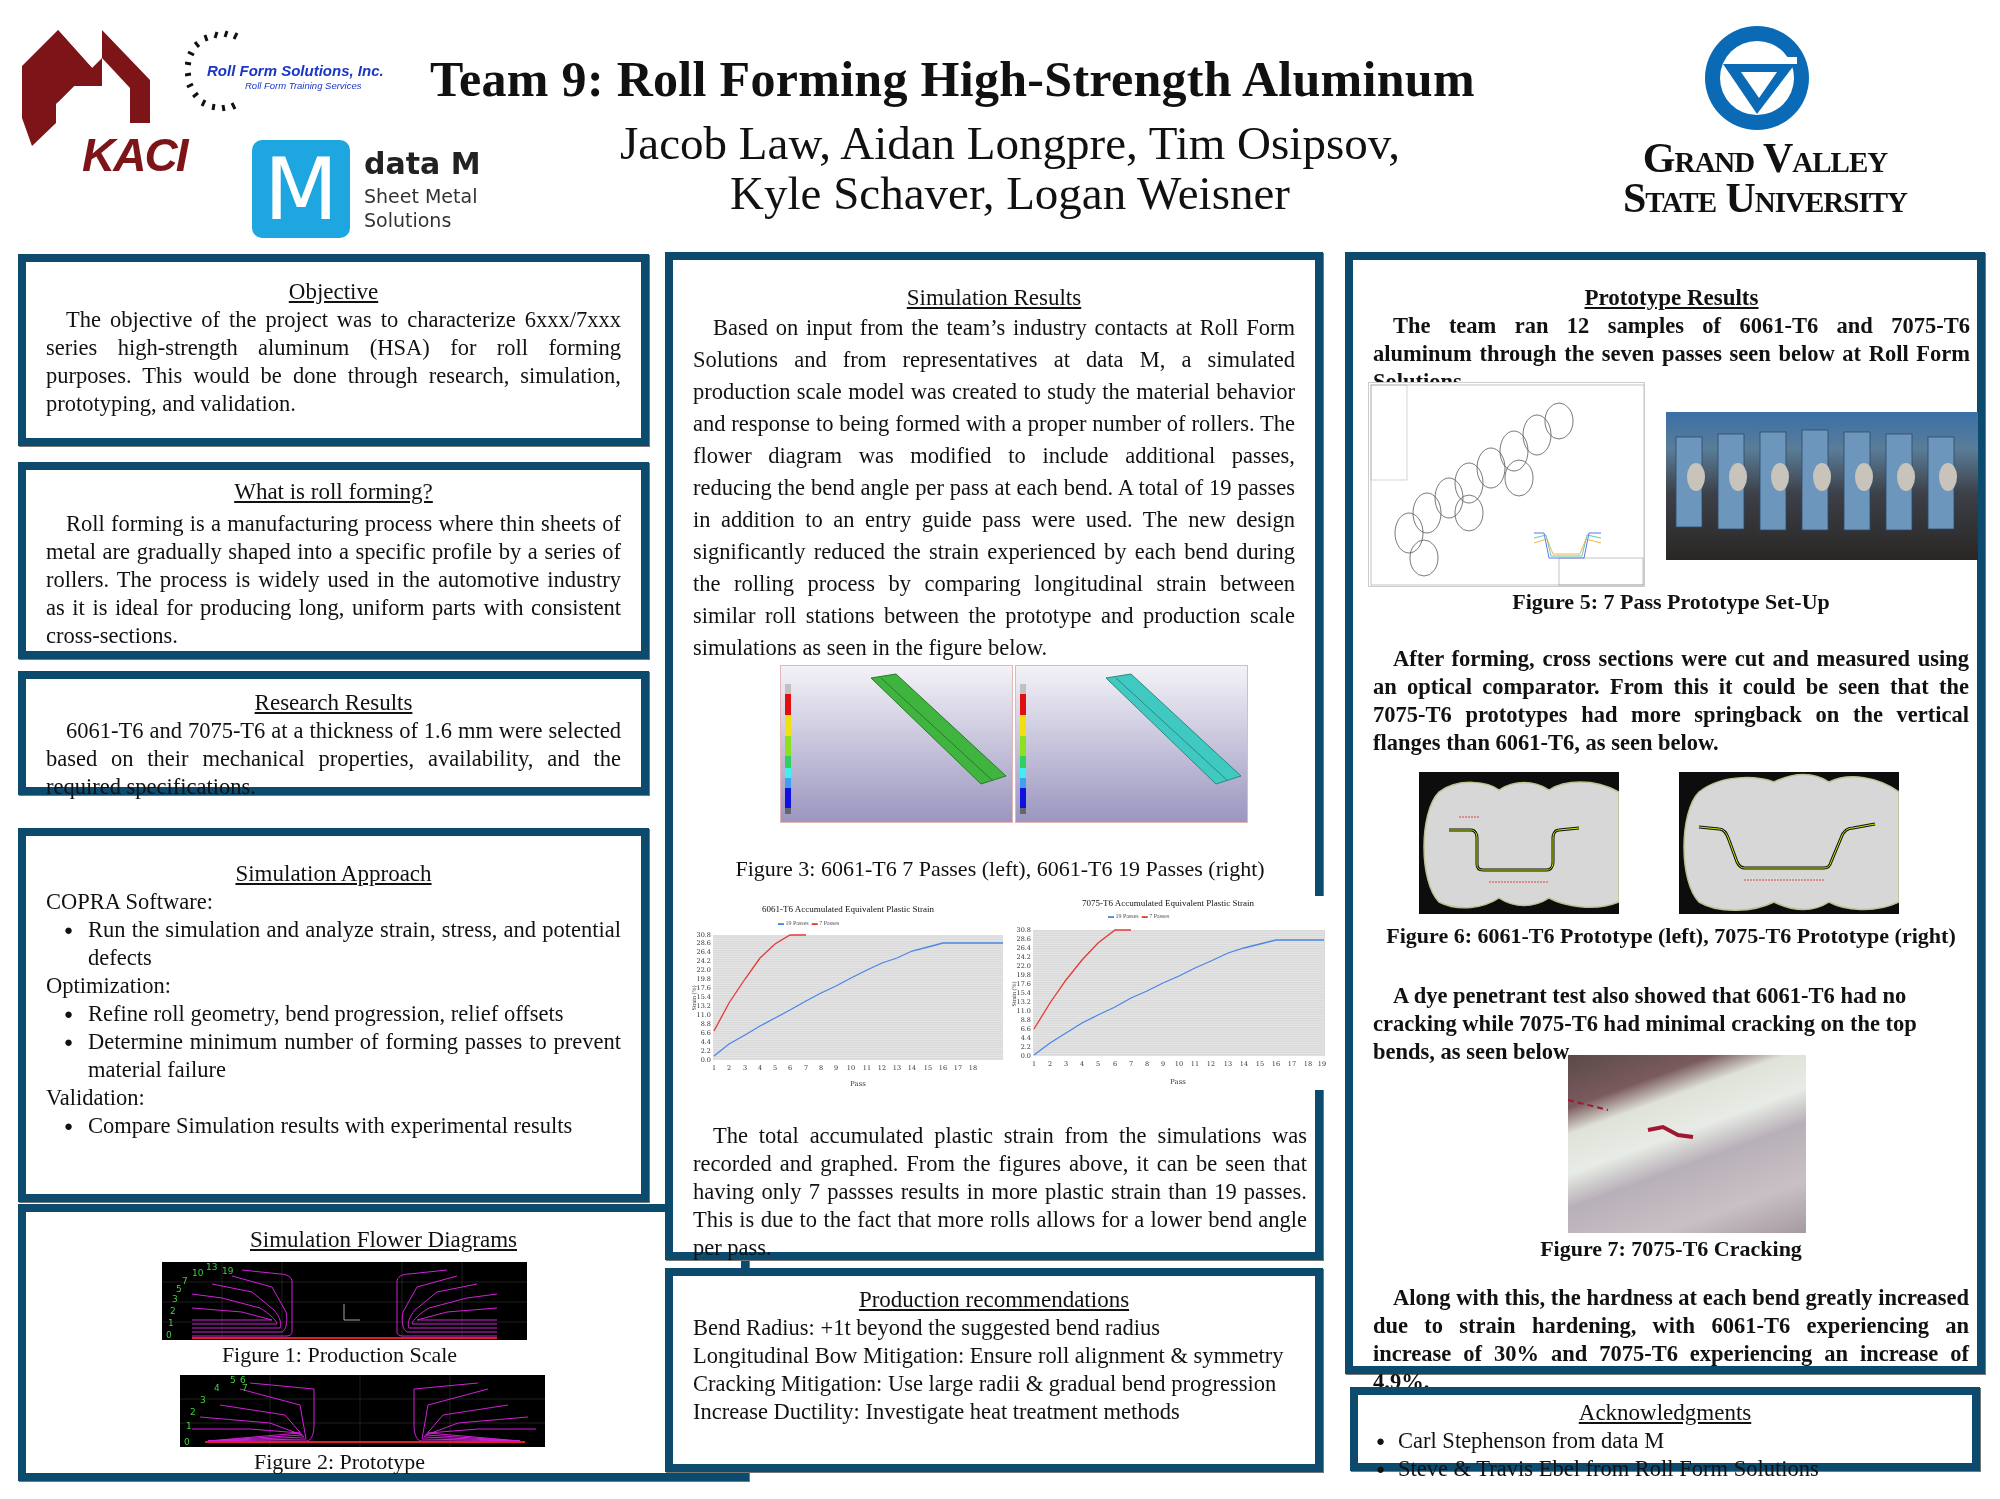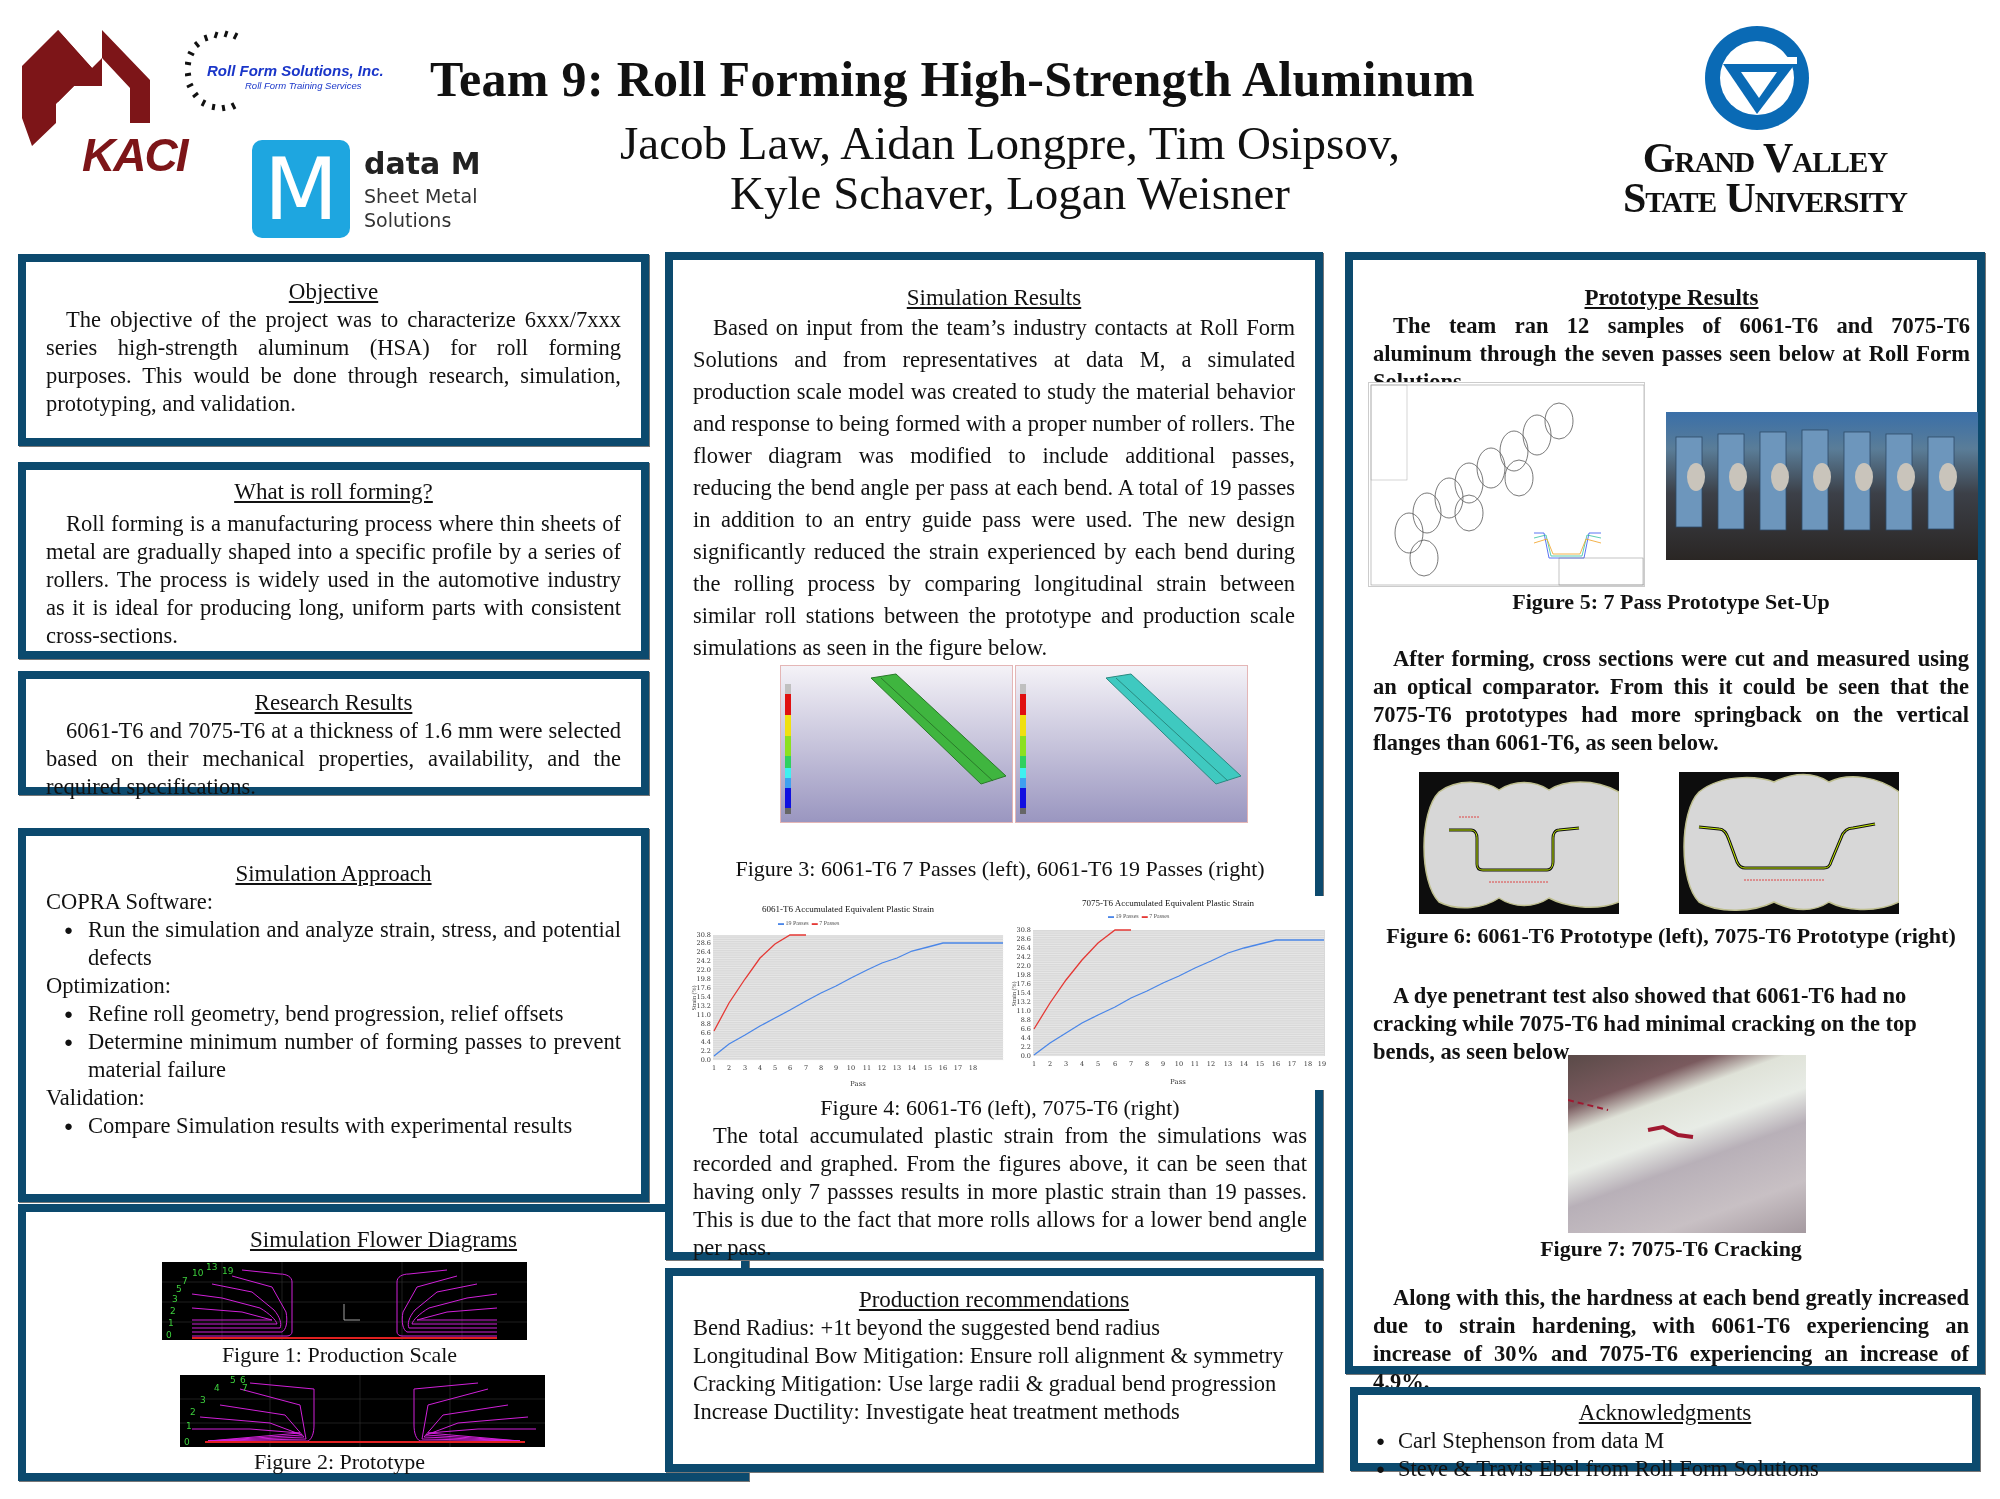--- a/index.html
+++ b/index.html
@@ -474,21 +474,20 @@
           <text x="284" y="170">17</text>
           <text x="300" y="170">18</text>
           <text x="314" y="170">19</text>
         <text x="170" y="188" font-size="7">Pass</text>
       </g>
       <text x="8" y="98" font-size="6" fill="#333" transform="rotate(-90 8 98)" text-anchor="middle">Strain (%)</text>
       <polyline fill="none" stroke="#4a86e8" stroke-width="1.3" points="26,159 42,147 58,137 74,127 90,119 107,111 123,102 139,95 155,87 171,80 187,72 203,65 220,57 236,52 252,48 268,44 284,44 300,44 316,44"></polyline>
       <polyline fill="none" stroke="#e53935" stroke-width="1.3" points="26,133 42,107 58,84 74,64 90,47 107,34 123,34"></polyline>
     </svg>
   </div>
-  <div class="caption abs" style="left:0;top:834px;width:654px;" data-name="figure-4-caption">Figure 4: 6061-T6 (left), 7075-T6 (right)</div>
   <p class="para abs" style="left:20px;top:862px;width:614px;" data-name="sim-results-text-2">The total accumulated plastic strain from the simulations was recorded and graphed. From the figures above, it can be seen that having only 7 passses results in more plastic strain than 19 passes. This is due to the fact that more rolls allows for a lower bend angle per pass.</p>
 </section>
 
 <section class="box" style="left:665px;top:1268px;width:658px;height:204px;padding:10px 20px 0 20px;" data-name="production-recommendations-section">
   <div class="heading" data-name="production-heading">Production recommendations</div>
   <p class="para noindent" data-name="production-item">Bend Radius: +1t beyond the suggested bend radius</p>
   <p class="para noindent" data-name="production-item">Longitudinal Bow Mitigation: Ensure roll alignment &amp; symmetry</p>
   <p class="para noindent" data-name="production-item">Cracking Mitigation: Use large radii &amp; gradual bend progression</p>
   <p class="para noindent" data-name="production-item">Increase Ductility: Investigate heat treatment methods</p>
 </section>

